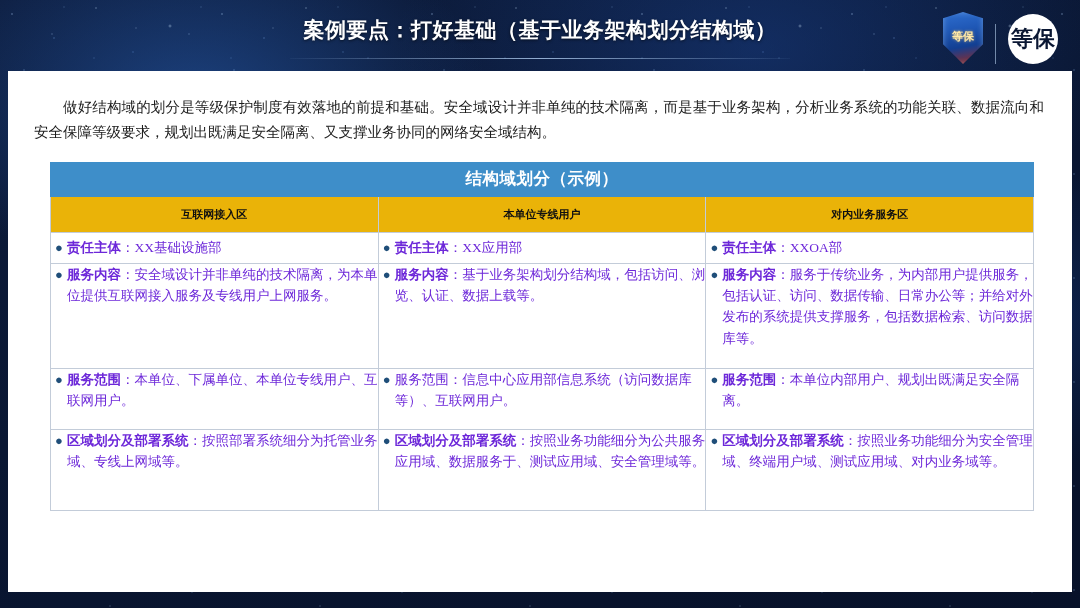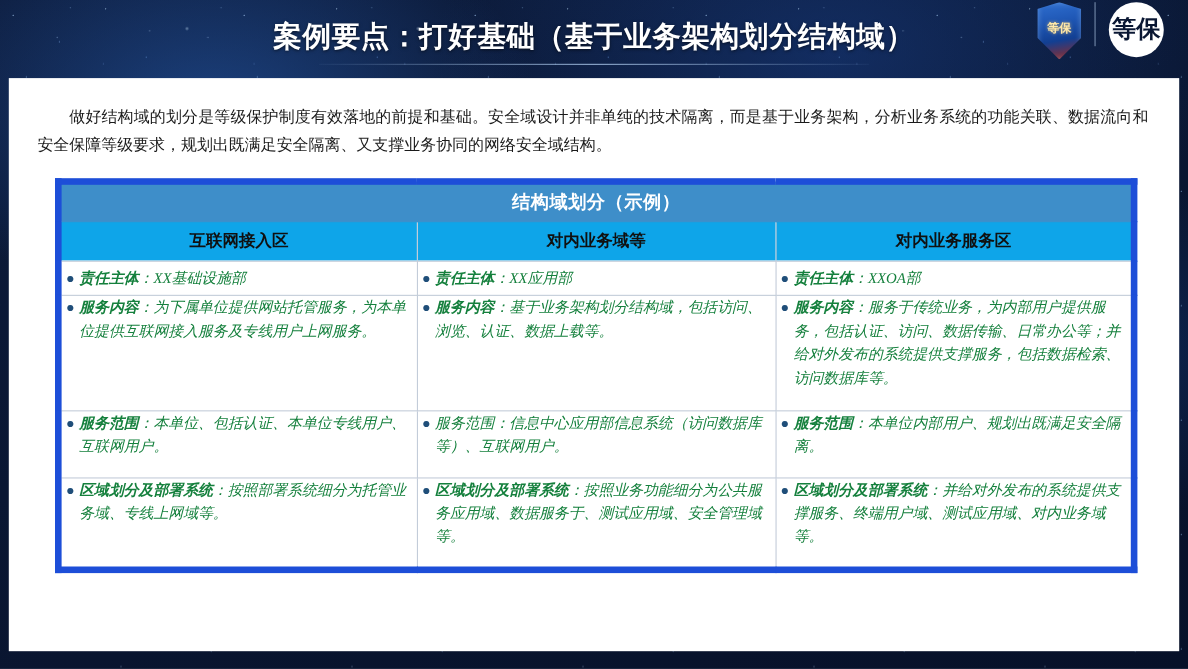--- a/index.html
+++ b/index.html
@@ -56,41 +56,41 @@
     left: 0; top: 0;
     width: 1080px;
     height: 68px;
   }
   .slide-title {
     position: absolute;
     left: 0; top: 16px;
     width: 1080px;
     text-align: center;
     color: #ffffff;
-    font-size: 26px;
+    font-size: 21px;
     font-weight: bold;
     letter-spacing: 0.5px;
     text-shadow: 0 1px 3px rgba(0,0,0,0.6);
     white-space: nowrap;
   }
   .title-rule {
     position: absolute;
     left: 290px; top: 58px;
     width: 500px;
     height: 1px;
     background: linear-gradient(to right, rgba(150,190,240,0.05), rgba(190,220,255,0.75) 50%, rgba(150,190,240,0.05));
   }
 
   
   .logo-group {
     position: absolute;
     right: 22px; top: 2px;
     height: 62px;
     display: flex;
-    align-items: flex-start;
+    align-items: flex-end;
     gap: 12px;
   }
   .shield {
     position: relative;
     width: 40px; height: 52px;
     background: linear-gradient(170deg, #2f6fd0 0%, #1f57b5 35%, #123f92 65%, #8e2b2b 96%);
     clip-path: polygon(50% 0%, 100% 12%, 100% 62%, 50% 100%, 0% 62%, 0% 12%);
     box-shadow: inset 0 0 6px rgba(180,220,255,0.45);
     display: flex;
     align-items: center;
@@ -146,41 +146,41 @@
   }
 
   
   .table-wrap {
     margin: 16px 38px 0 42px;
   }
   table.zones {
     width: 984px;
     border-collapse: collapse;
     table-layout: fixed;
-    border: 6px solid #1d4ed8;
+    border: 1px solid #1d4ed8;
   }
   table.zones td, table.zones th {
     border: 1px solid #c3ccd9;
     vertical-align: middle;
     padding: 0;
   }
   .tbl-title {
     background: #3e8ec9;
     color: #ffffff;
     font-size: 16.5px;
     font-weight: bold;
     text-align: center;
     height: 33px;
     letter-spacing: 0.5px;
     border: 1px solid #3e8ec9 !important;
   }
   .col-head {
-    background: #0ea5e9;
+    background: #eab308;
     color: #101010;
-    font-size: 15px;
+    font-size: 11px;
     font-weight: bold;
     text-align: center;
     height: 35px;
   }
   .cell {
     background: #ffffff;
     padding: 7px 8px 7px 6px;
   }
   .bullet-row {
     display: flex;
@@ -192,23 +192,22 @@
     color: #1f4e79;
     font-size: 13px;
     line-height: 1.58;
     text-align: center;
     padding-top: 1px;
   }
   .bullet-text {
     flex: 1 1 auto;
     font-size: 13.5px;
     line-height: 1.58;
-    color: #15803d;
+    color: #6d28d9;
     font-family: "Liberation Serif", "DejaVu Serif", serif;
-    font-style: italic;
   }
   .bullet-text .lbl {
     font-weight: bold;
     font-family: "Liberation Sans", "DejaVu Sans", sans-serif;
   }
   .bullet-text .lbl.plain {
     font-weight: normal;
     font-family: "Liberation Serif", "DejaVu Serif", serif;
   }
 
@@ -243,21 +242,21 @@
     <p class="intro-paragraph">做好结构域的划分是等级保护制度有效落地的前提和基础。安全域设计并非单纯的技术隔离，而是基于业务架构，分析业务系统的功能关联、数据流向和安全保障等级要求，规划出既满足安全隔离、又支撑业务协同的网络安全域结构。</p>
 
     <div class="table-wrap">
       <table class="zones">
         <tbody>
           <tr>
             <td class="tbl-title" colspan="3">结构域划分（示例）</td>
           </tr>
           <tr>
             <td class="col-head">互联网接入区</td>
-            <td class="col-head">对内业务域等</td>
+            <td class="col-head">本单位专线用户</td>
             <td class="col-head">对内业务服务区</td>
           </tr>
 
           <tr class="r-responsible">
             <td class="cell">
               <div class="bullet-row">
                 <span class="bullet">●</span>
                 <span class="bullet-text"><span class="lbl">责任主体</span><span>：XX基础设施部</span></span>
               </div>
             </td>
@@ -272,42 +271,42 @@
                 <span class="bullet">●</span>
                 <span class="bullet-text"><span class="lbl">责任主体</span><span>：XXOA部</span></span>
               </div>
             </td>
           </tr>
 
           <tr class="r-content">
             <td class="cell">
               <div class="bullet-row">
                 <span class="bullet">●</span>
-                <span class="bullet-text"><span class="lbl">服务内容</span><span>：为下属单位提供网站托管服务，为本单位提供互联网接入服务及专线用户上网服务。</span></span>
+                <span class="bullet-text"><span class="lbl">服务内容</span><span>：安全域设计并非单纯的技术隔离，为本单位提供互联网接入服务及专线用户上网服务。</span></span>
               </div>
             </td>
             <td class="cell">
               <div class="bullet-row">
                 <span class="bullet">●</span>
                 <span class="bullet-text"><span class="lbl">服务内容</span><span>：基于业务架构划分结构域，包括访问、浏览、认证、数据上载等。</span></span>
               </div>
             </td>
             <td class="cell">
               <div class="bullet-row">
                 <span class="bullet">●</span>
                 <span class="bullet-text"><span class="lbl">服务内容</span><span>：服务于传统业务，为内部用户提供服务，包括认证、访问、数据传输、日常办公等；并给对外发布的系统提供支撑服务，包括数据检索、访问数据库等。</span></span>
               </div>
             </td>
           </tr>
 
           <tr class="r-scope">
             <td class="cell">
               <div class="bullet-row">
                 <span class="bullet">●</span>
-                <span class="bullet-text"><span class="lbl">服务范围</span><span>：本单位、包括认证、本单位专线用户、互联网用户。</span></span>
+                <span class="bullet-text"><span class="lbl">服务范围</span><span>：本单位、下属单位、本单位专线用户、互联网用户。</span></span>
               </div>
             </td>
             <td class="cell">
               <div class="bullet-row">
                 <span class="bullet">●</span>
                 <span class="bullet-text"><span class="lbl plain">服务范围</span><span>：信息中心应用部信息系统（访问数据库等）、互联网用户。</span></span>
               </div>
             </td>
             <td class="cell">
               <div class="bullet-row">
@@ -326,21 +325,21 @@
             </td>
             <td class="cell">
               <div class="bullet-row">
                 <span class="bullet">●</span>
                 <span class="bullet-text"><span class="lbl">区域划分及部署系统</span><span>：按照业务功能细分为公共服务应用域、数据服务于、测试应用域、安全管理域等。</span></span>
               </div>
             </td>
             <td class="cell">
               <div class="bullet-row">
                 <span class="bullet">●</span>
-                <span class="bullet-text"><span class="lbl">区域划分及部署系统</span><span>：并给对外发布的系统提供支撑服务、终端用户域、测试应用域、对内业务域等。</span></span>
+                <span class="bullet-text"><span class="lbl">区域划分及部署系统</span><span>：按照业务功能细分为安全管理域、终端用户域、测试应用域、对内业务域等。</span></span>
               </div>
             </td>
           </tr>
         </tbody>
       </table>
     </div>
   </div>
 </div>
 
 </body></html>

